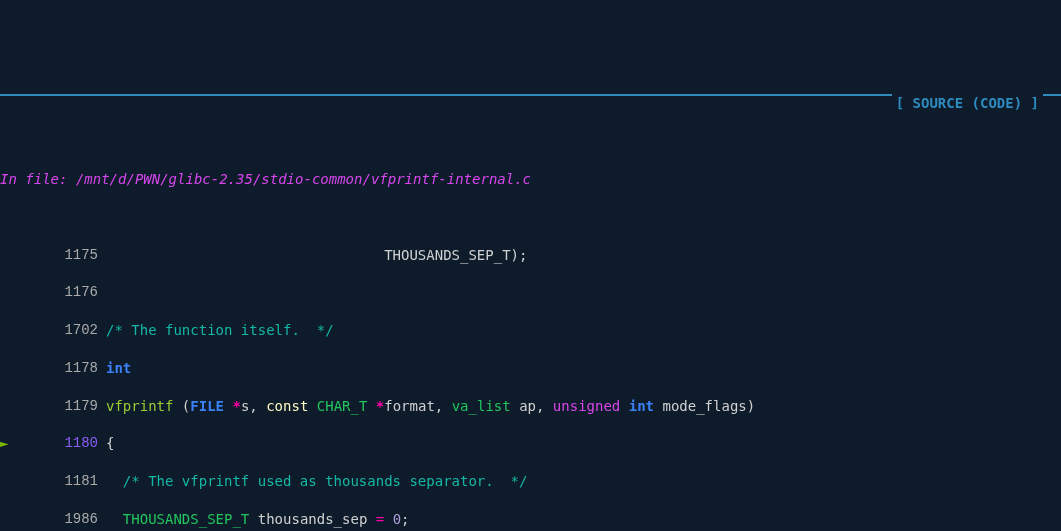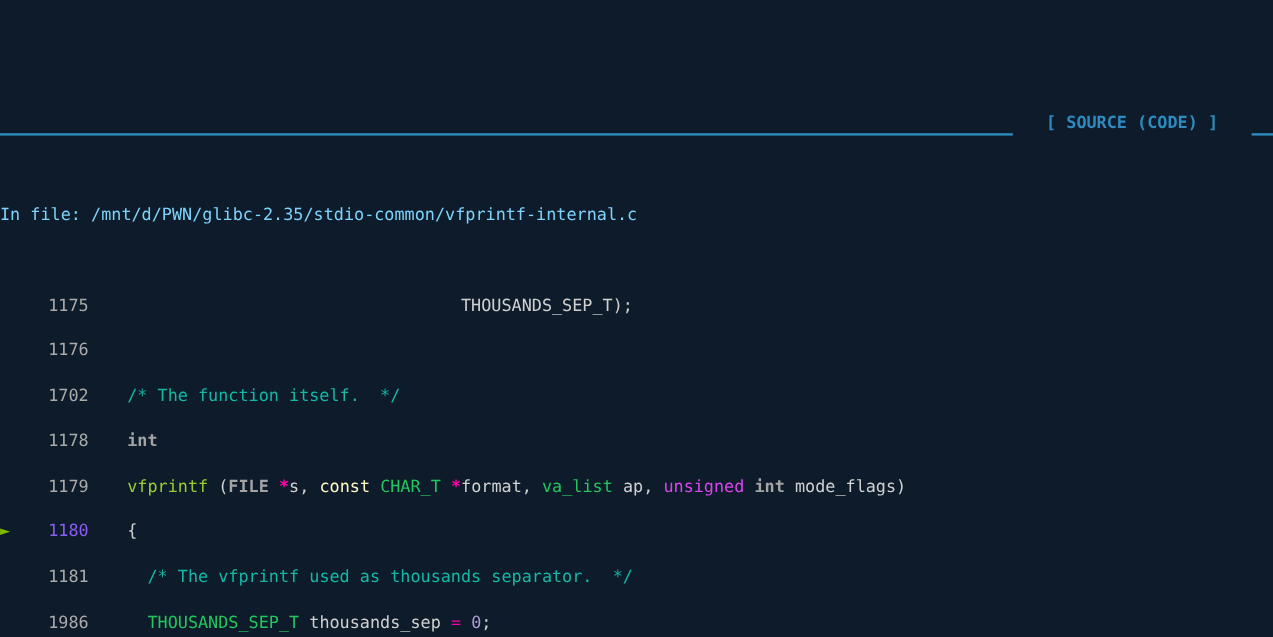--- a/index.html
+++ b/index.html
@@ -9,54 +9,54 @@
     color: #d0d0d0;
     font-size: 14px;
     line-height: 1.35;
     width: 1061px;
     height: 531px;
     overflow: hidden;
     white-space: pre;
   }
   .section-header {
     display: flex;
-    align-items: flex-end;
-    gap: 24px;
+    align-items: flex-start;
   }
   .section-header .line-left {
     flex: 1 1 auto;
     border-top: 2px solid #2e8bc0;
     height: 0;
   }
   .section-header .label {
     color: #2e8bc0;
     padding: 0 4px;
     font-weight: bold;
   }
   .section-header .line-right {
     width: 18px;
     border-top: 2px solid #2e8bc0;
     height: 0;
   }
-  .file-line { color: #7dd3fc; }
+  .file-line { color: #d946ef; font-style: italic; }
   .src-row { display: flex; }
   .gutter {
     width: 90px;
-    text-align: center;
+    text-align: right;
     padding-right: 8px;
     color: #aaaaaa;
+    font-family: Liberation Mono, monospace;
   }
   .gutter.cur { color: #8b5cf6; }
   .arrow-col {
     width: 16px;
     color: #7fba00;
   }
   .code { flex: 1 1 auto; }
   .comment { color: #14b8a6; }
-  .kw-type { color: #a3a3a3; font-weight: bold; }
+  .kw-type { color: #3b82f6; font-weight: bold; }
   .kw-const { color: #fef9c3; }
   .kw-unsigned { color: #d946ef; }
   .fn-name { color: #9acd32; }
   .type2 { color: #22c55e; }
   .star { color: #ff00aa; font-weight: bold; }
   .param { color: #d0d0d0; }
   .eq { color: #ff00aa; }
   .num { color: #b19cd9; }
   .brace { color: #d0d0d0; }
 </style>

